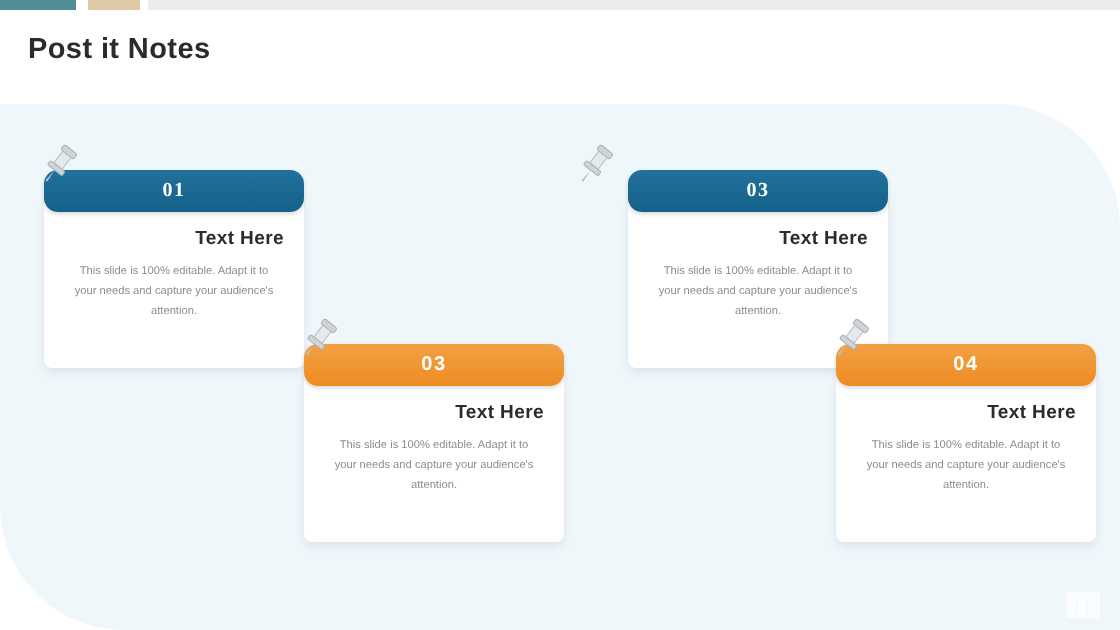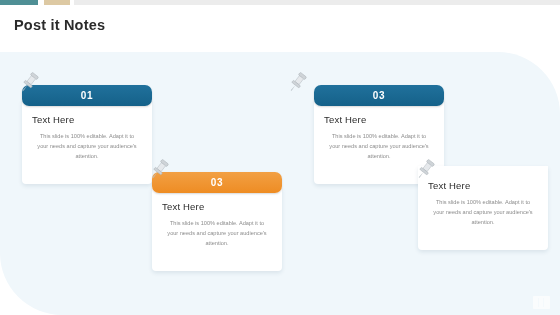--- a/index.html
+++ b/index.html
@@ -71,21 +71,21 @@
   .card-head {
     position: relative;
     height: 21px;
     border-radius: 7px;
     box-shadow: 0 1px 2px rgba(0,0,0,.16);
     display: flex;
     align-items: center;
     justify-content: center;
     z-index: 3;
   }
-  .card-head.blue   { background: linear-gradient(180deg,#20719c 0%, #156189 100%); }
+  .card-head.blue   { background: linear-gradient(180deg,#20719c 0%, #156189 100%); font-family: Liberation Serif, serif; }
   .card-head.orange { background: linear-gradient(180deg,#f2a044 0%, #ee8c23 100%); }
   .card-num {
     color: #ffffff;
     font-size: 10px;
     font-weight: bold;
     letter-spacing: .8px;
     line-height: 1;
   }
 
   .card-body {
@@ -93,23 +93,23 @@
     margin-top: -6px;
     padding: 14px 10px 12px 10px;
     background: #ffffff;
     border-bottom-left-radius: 4px;
     border-bottom-right-radius: 4px;
     box-shadow: 0 2px 4px rgba(20,60,90,.10);
     z-index: 1;
     min-height: 58px;
   }
   .card-heading {
-    text-align: left;
+    text-align: right;
     font-size: 9.5px;
-    font-weight: normal;
+    font-weight: bold;
     color: #2b2b2b;
     margin-bottom: 7px;
     letter-spacing: .2px;
   }
   .card-text {
     text-align: center;
     font-size: 5.6px;
     line-height: 1.75;
     color: #8d8d8d;
     padding: 0 4px;
@@ -230,20 +230,23 @@
     <div class="pin">
       <svg width="26" height="26" viewBox="0 0 26 26">
         <g transform="rotate(38 13 13)">
           <rect x="9" y="2.5" width="8" height="3.2" rx="1" fill="#cfd4d8" stroke="#a9b0b6" stroke-width=".5"></rect>
           <rect x="10.4" y="5.7" width="5.2" height="7.4" fill="#e6e9ec" stroke="#b4bbc1" stroke-width=".5"></rect>
           <rect x="8.4" y="13.1" width="9.2" height="2.6" rx=".8" fill="#cfd4d8" stroke="#a9b0b6" stroke-width=".5"></rect>
           <path d="M13 15.7 L13.55 22.5 L12.45 22.5 Z" fill="#b9c0c6"></path>
         </g>
       </svg>
     </div>
+    <div class="card-head orange">
+      <span class="card-num">04</span>
+    </div>
     <div class="card-body">
       <div class="card-heading">Text Here</div>
       <div class="card-text">This slide is 100% editable. Adapt it to your needs and capture your audience's attention.</div>
     </div>
   </div>
 
   <div class="watermark"></div>
 </div>
 
 </body></html>

